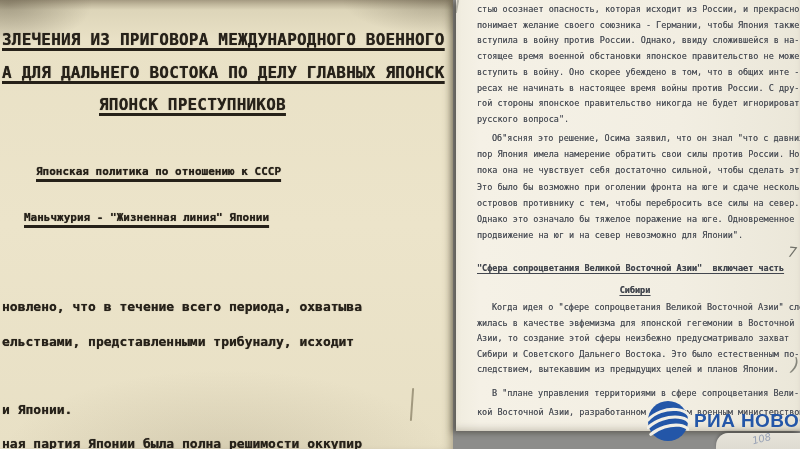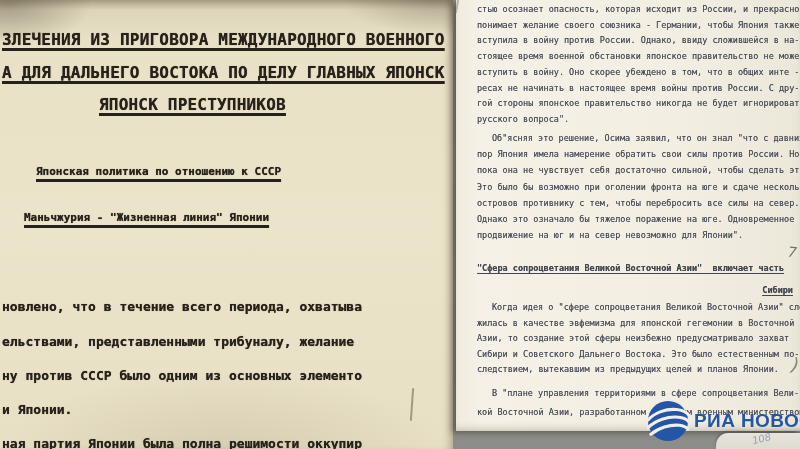--- a/index.html
+++ b/index.html
@@ -28,21 +28,21 @@
     background:linear-gradient(90deg,#f0ecdf 0%,#f5f1e6 7%,#f2eee2 65%,#ebe7d9 100%);
     box-shadow:-4px 2px 6px rgba(40,35,25,.45), inset 0 -6px 8px -5px rgba(90,80,60,.35);}
   .rp-par{position:absolute;left:21px;width:330px;color:#4b4f57;font-size:8.5px;
     text-shadow:0 0 .4px rgba(70,74,82,.7);}
   .rp-par div{white-space:pre;}
   #rp-p1{top:2px;line-height:15.7px;}
   #rp-p2{top:130px;line-height:16.2px;}
   #rp-heading{top:257px;line-height:22px;width:316px;color:#43474f;font-weight:700;
     text-shadow:0 0 .5px rgba(60,64,72,.8);}
   #rp-heading div{text-decoration:underline;text-underline-offset:2px;}
-  #rp-heading .centered{text-align:right;}
+  #rp-heading .centered{text-align:center;}
   #rp-p3{top:300px;line-height:15.5px;}
   #rp-p4{top:384px;line-height:19px;}
   .indent{padding-left:15px;}
   .pencil-mark{position:absolute;color:#72726a;font-family:"DejaVu Sans",sans-serif;font-style:italic;}
   #mark-seven{left:332px;top:244px;font-size:14px;transform:rotate(6deg);}
   #mark-bracket{left:336px;top:354px;font-size:18px;color:#85857b;transform:rotate(9deg);}
   #mark-tick{left:338px;top:52px;width:2px;height:13px;background:rgba(110,110,100,.45);transform:rotate(10deg);}
 
   
   #under-page{position:absolute;left:716px;top:433px;width:84px;height:16px;
@@ -66,22 +66,21 @@
     <div class="vignette"></div>
 
     <div class="lp-line lp-title" style="left:2px;top:7px">ЗЛЕЧЕНИЯ ИЗ ПРИГОВОРА МЕЖДУНАРОДНОГО ВОЕННОГО</div>
     <div class="lp-line lp-title" style="left:2px;top:40px">А ДЛЯ ДАЛЬНЕГО ВОСТОКА ПО ДЕЛУ ГЛАВНЫХ ЯПОНСК</div>
     <div class="lp-line lp-title" style="left:99px;top:72px">ЯПОНСК ПРЕСТУПНИКОВ</div>
 
     <div class="lp-line lp-h" style="left:36px;top:165px">Японская политика по отношению к СССР</div>
     <div class="lp-line lp-h" style="left:24px;top:211px">Маньчжурия - "Жизненная линия" Японии</div>
 
     <div class="lp-line lp-body" style="left:2px;top:299px">новлено, что в течение всего периода, охватыва</div>
-    <div class="lp-line lp-body" style="left:2px;top:334px">ельствами, представленными трибуналу, желание</div>
-    <div class="lp-line lp-body" style="left:2px;top:368px">ну против СССР было одним из основных элементо</div>
+    <div class="lp-line lp-body" style="left:2px;top:334px">ельствами, представленными трибуналу, исходит</div>
     <div class="lp-line lp-body" style="left:2px;top:402px">и Японии.</div>
     <div class="lp-line lp-body" style="left:2px;top:436px">ная партия Японии была полна решимости оккупир</div>
 
     <div id="lp-pencil"></div>
   </div>
 
   <div id="right-page">
 
     <div class="rp-par" id="rp-p1">
       <div>стью осознает опасность, которая исходит из России, и прекрасно</div>

